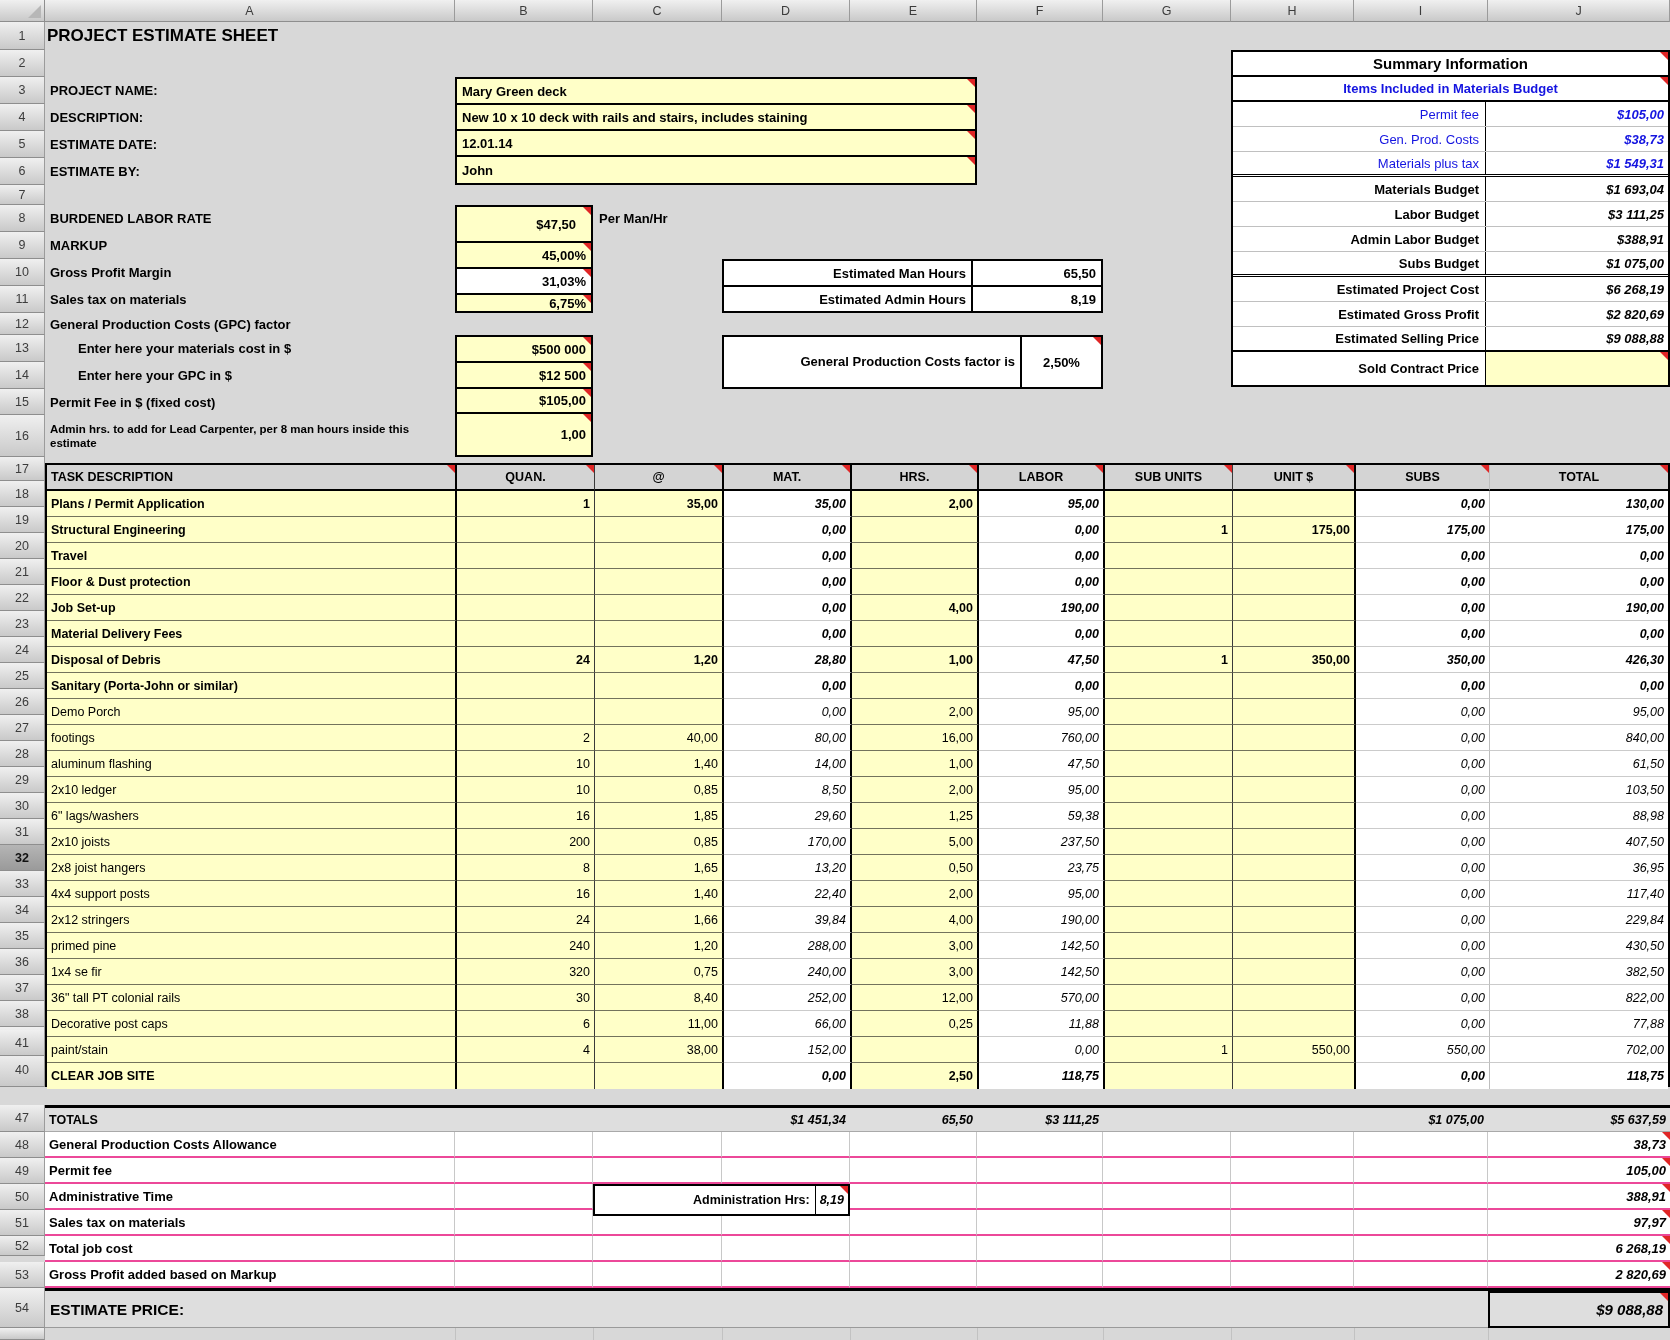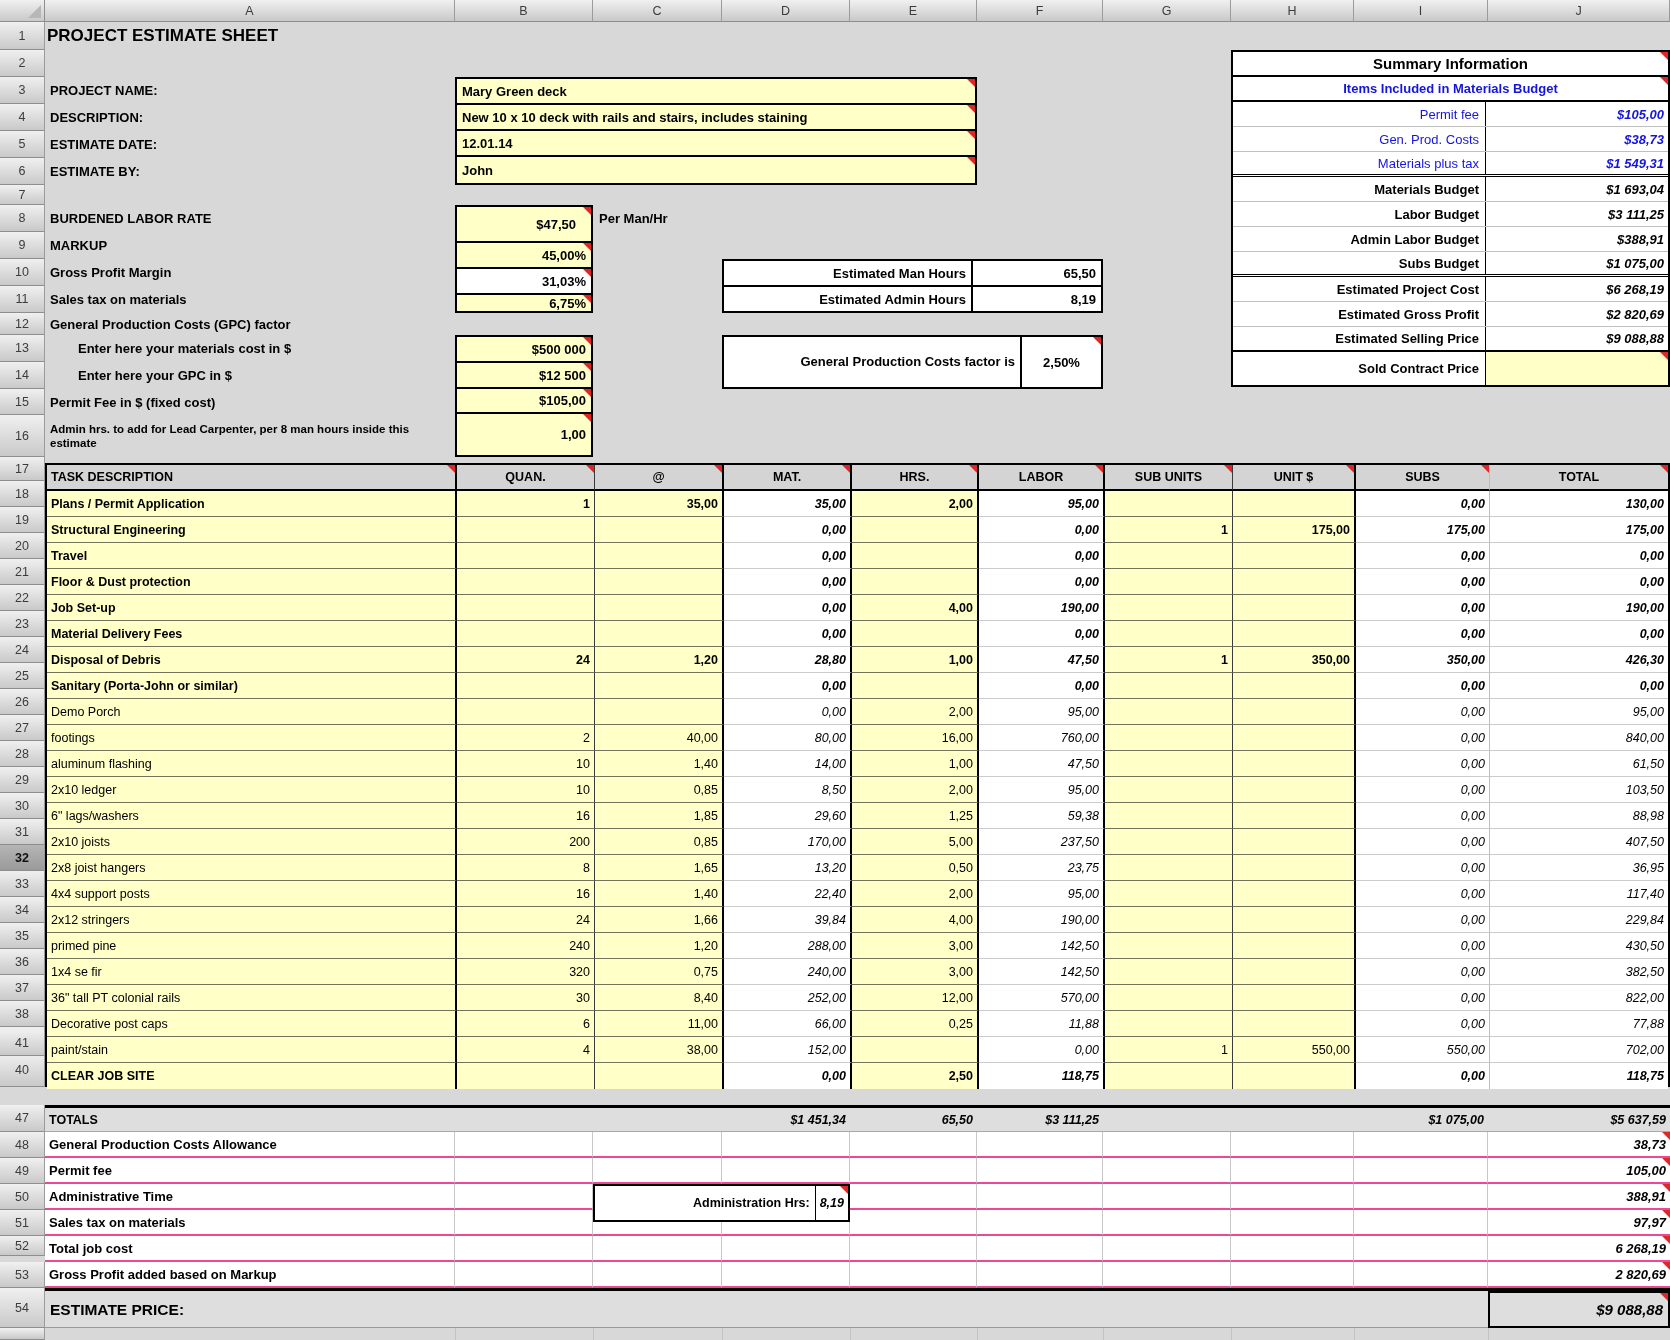--- a/index.html
+++ b/index.html
@@ -521,21 +521,21 @@
       <div class="gc"></div>
       <div class="gc"></div>
       <div class="gc"></div>
       <div class="gc"></div>
       <div class="gc"></div>
       <div class="gc"></div>
       <div class="gc"></div>
       <div class="gc"></div>
       <div class="gc rt b i note" style="border-right: none;">2 820,69</div>
     </div>
-    <div class="box abs" style="left: 593px; top: 1184px; width: 257px; height: 38px; flex-direction: row;">
+    <div class="box abs" style="left: 593px; top: 1184px; width: 257px; height: 32px; flex-direction: row;">
       <div class="brow rt b" style="width: 253px; border-right: 1px solid rgb(0, 0, 0); padding: 0px 5px; font-size: 12.5px;">Administration Hrs:</div>
       <div class="brow rt b i note" style="flex: 1 1 0%; padding: 0px 4px; font-size: 12.5px;">8,19</div>
     </div>
     <div class="abs" id="eprice" style="left: 45px; top: 1288px; width: 1625px; height: 40px;">
       <div class="lbl abs" style="left: 5px; top: 0px; width: 400px; height: 37px; font-size: 15.5px;">ESTIMATE PRICE:</div>
       <div class="brow rt b i note abs" style="left: 1443px; top: 0px; width: 182px; height: 37px; border: 2px solid rgb(0, 0, 0); font-size: 15px; padding: 0px 5px; background: rgb(222, 222, 222);">$9 088,88</div>
     </div>
     <div class="vline abs" style="left: 455px; top: 1328px; width: 1px; height: 12px;"></div>
     <div class="vline abs" style="left: 593px; top: 1328px; width: 1px; height: 12px;"></div>
     <div class="vline abs" style="left: 722px; top: 1328px; width: 1px; height: 12px;"></div>

